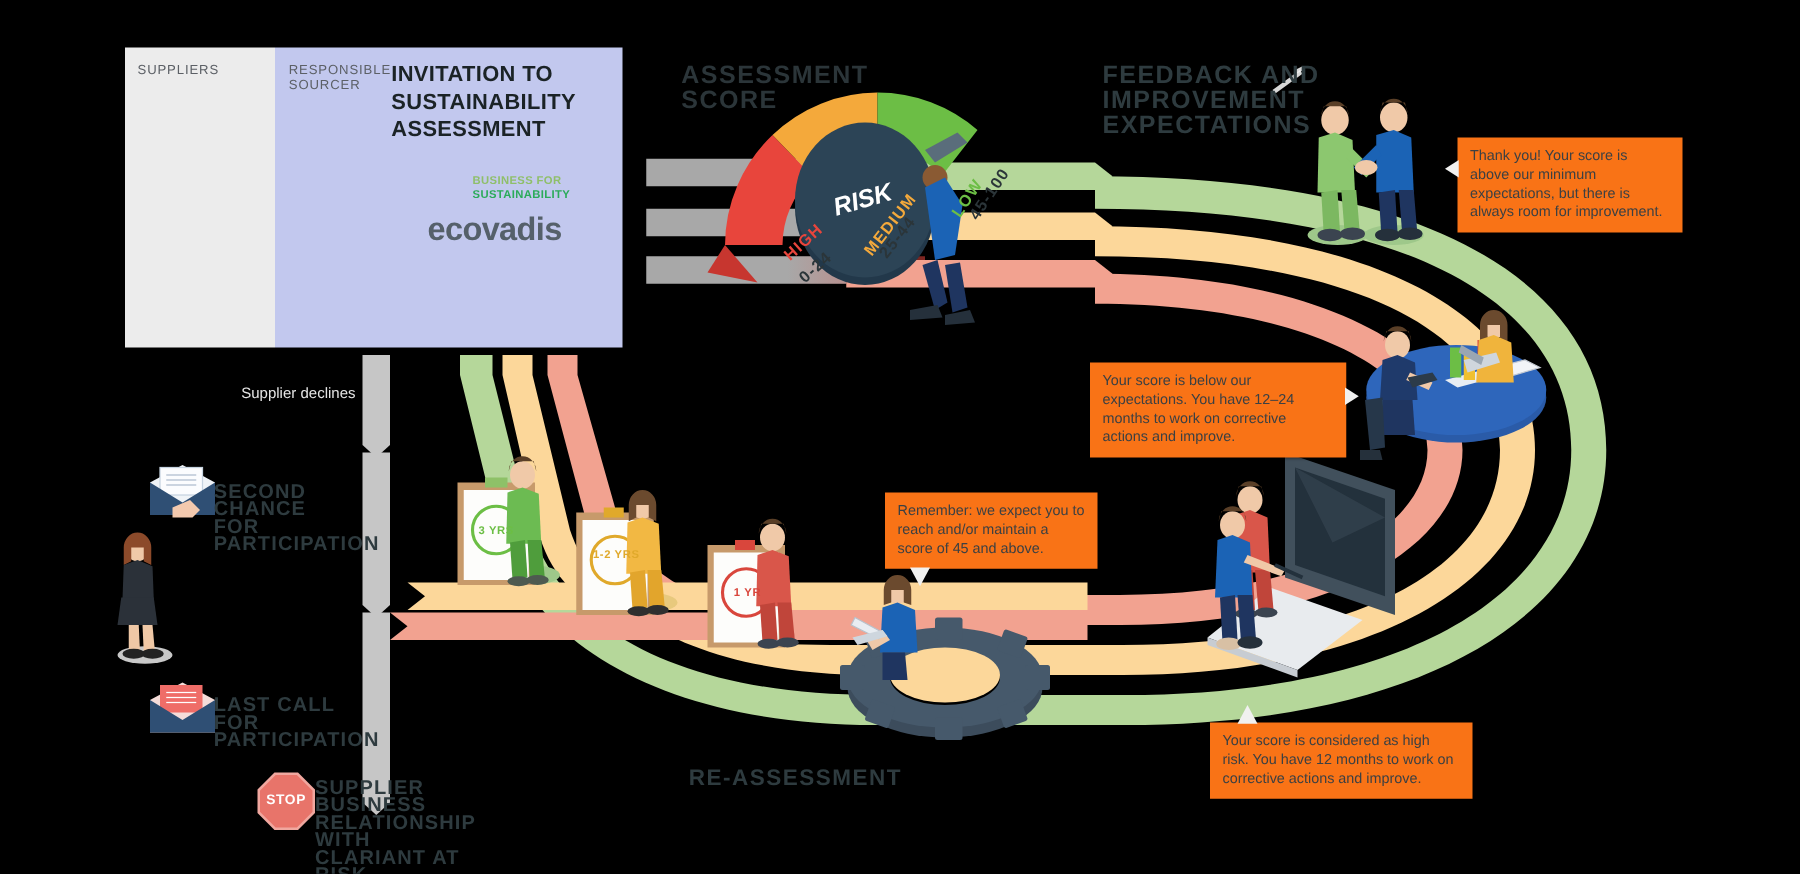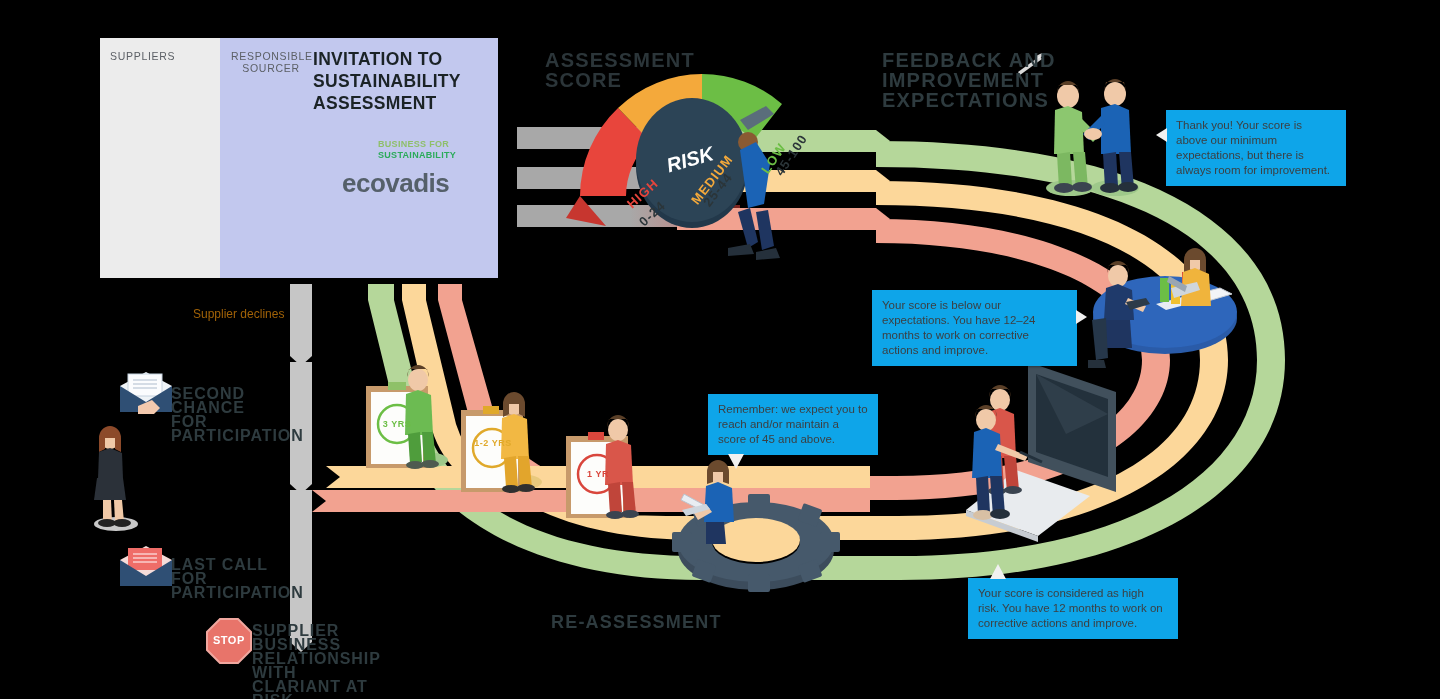--- a/index.html
+++ b/index.html
@@ -6,31 +6,31 @@
   body{width:1440px;height:699px;overflow:hidden;font-family:"Liberation Sans",sans-serif;}
   #stage{position:relative;width:1440px;height:699px;background:#000;}
   #stage svg.layer{position:absolute;left:0;top:0;width:1440px;height:699px;}
 
   .hdr{position:absolute;font-weight:bold;color:#2e3b3f;letter-spacing:1.2px;
        font-size:20px;line-height:20px;text-transform:uppercase;}
 
   
   #panelSuppliers{position:absolute;left:100px;top:38px;width:120px;height:240px;background:#ececec;}
   #panelSourcer{position:absolute;left:220px;top:38px;width:278px;height:240px;background:#c2c8ee;}
-  .panelLabel{position:absolute;font-size:10.5px;letter-spacing:.7px;color:#5c6066;line-height:12px;text-align:center;}
+  .panelLabel{position:absolute;font-size:10.5px;letter-spacing:.7px;color:#5c6066;line-height:12px;}
   #invTitle{position:absolute;left:313px;top:48px;width:175px;font-size:17.5px;line-height:22px;
             font-weight:bold;color:#1b2326;letter-spacing:.3px;}
 
   
-  .bubble{position:absolute;background:#0ea5e9;color:#3c4043;font-size:11.5px;line-height:15px;
+  .bubble{position:absolute;background:#f97316;color:#3c4043;font-size:11.5px;line-height:15px;
           padding:8px 10px;box-shadow:0 1px 2px rgba(0,0,0,.35);}
   .bubble .tail{position:absolute;width:0;height:0;}
 
   
-  .flowtxt{position:absolute;color:#a16207;font-size:12px;line-height:15px;}
+  .flowtxt{position:absolute;color:#e5e5e5;font-size:12px;line-height:15px;}
   .stepttl{position:absolute;color:#2e3b3f;font-size:16px;font-weight:bold;letter-spacing:.9px;
            line-height:14px;text-transform:uppercase;}
   .gaugelbl{position:absolute;font-weight:bold;font-size:13px;letter-spacing:1px;}
   .badge{position:absolute;font-weight:bold;font-size:9px;letter-spacing:.5px;text-align:center;line-height:10px;}
   .stopword{position:absolute;color:#fff;font-weight:bold;font-size:11px;letter-spacing:.5px;}
   .tfs{position:absolute;font-weight:bold;font-size:9px;line-height:10px;letter-spacing:.3px;}
   #ecovadis{position:absolute;font-size:26px;letter-spacing:-.5px;color:#55606a;font-weight:bold;}
 </style>
 </head>
 <body>

